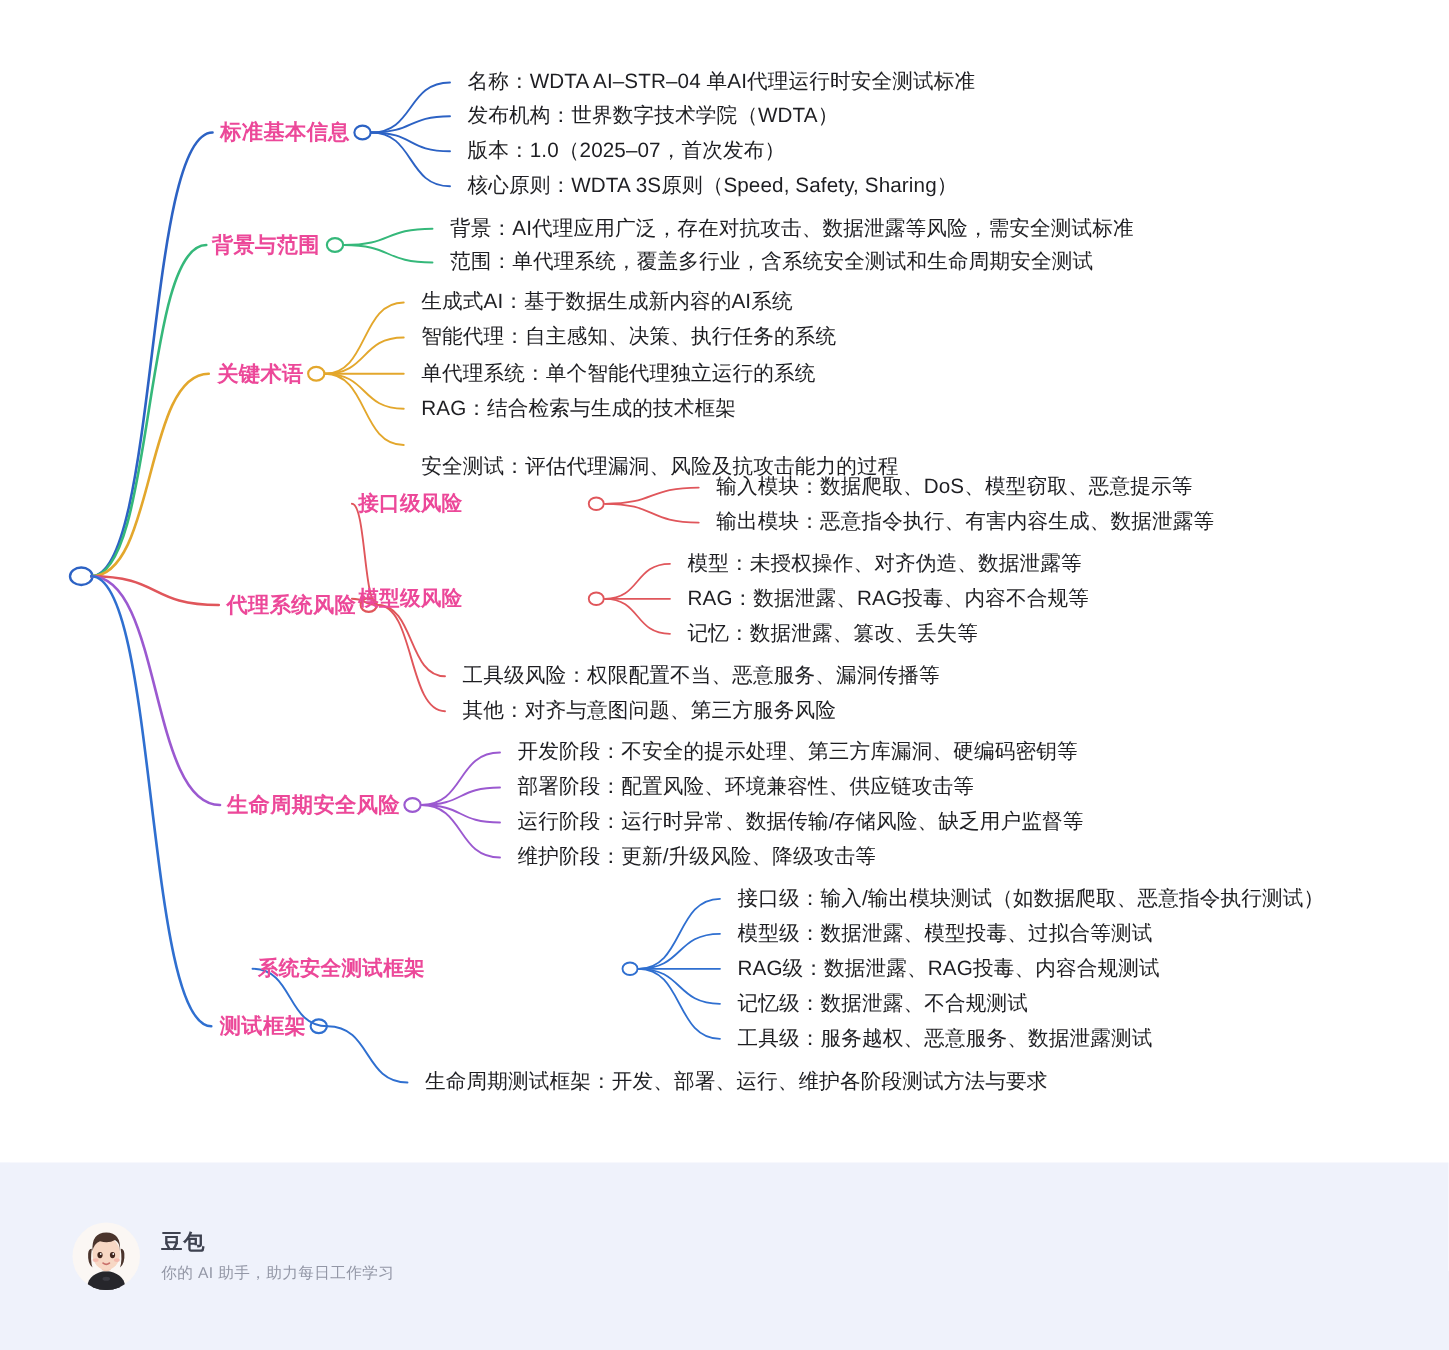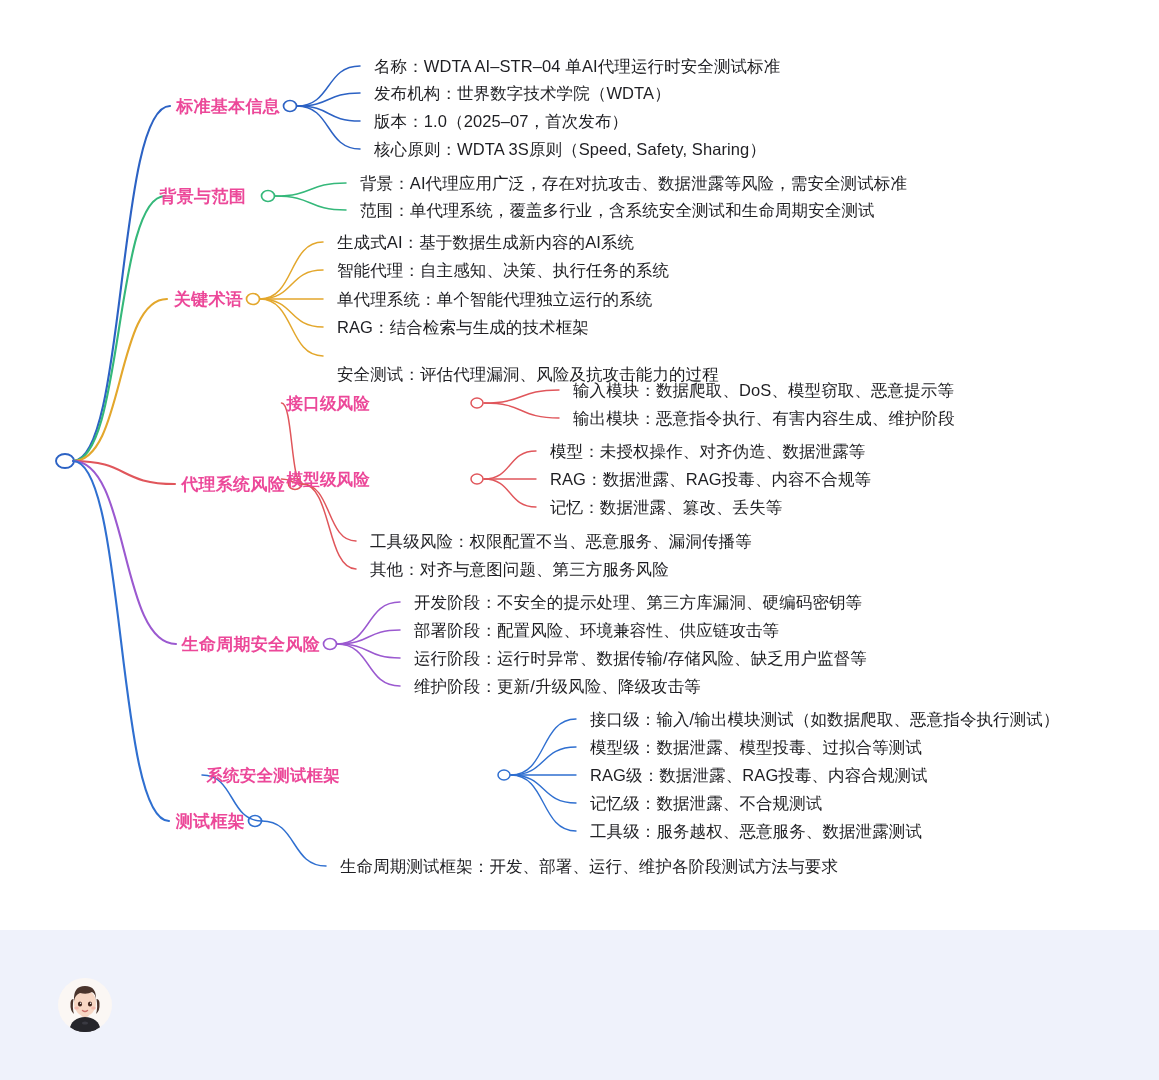--- a/index.html
+++ b/index.html
@@ -156,33 +156,33 @@
         <path d="M 511 775 C 546.75 775, 540.25 803, 576 803" stroke="#2f6fd0" stroke-width="1.4" fill="none" stroke-linecap="round"></path>
         <path d="M 511 775 C 546.75 775, 540.25 831, 576 831" stroke="#2f6fd0" stroke-width="1.4" fill="none" stroke-linecap="round"></path>
         <path d="M 262 821 C 297.2 821, 290.8 866, 326 866" stroke="#2f6fd0" stroke-width="1.5" fill="none" stroke-linecap="round"></path>
       </svg>
     <div id="labels">
         <div class="node node-root-lvl" style="left: 280px; top: 106px;">标准基本信息</div>
         <div class="node node-leaf" style="left: 374px; top: 66px;">名称：WDTA AI–STR–04 单AI代理运行时安全测试标准</div>
         <div class="node node-leaf" style="left: 374px; top: 93px;">发布机构：世界数字技术学院（WDTA）</div>
         <div class="node node-leaf" style="left: 374px; top: 121px;">版本：1.0（2025–07，首次发布）</div>
         <div class="node node-leaf" style="left: 374px; top: 149px;">核心原则：WDTA 3S原则（Speed, Safety, Sharing）</div>
-        <div class="node node-root-lvl" style="left: 246px; top: 196px;">背景与范围</div>
+        <div class="node node-root-lvl" style="left: 256px; top: 196px;">背景与范围</div>
         <div class="node node-leaf" style="left: 360px; top: 183px;">背景：AI代理应用广泛，存在对抗攻击、数据泄露等风险，需安全测试标准</div>
         <div class="node node-leaf" style="left: 360px; top: 210px;">范围：单代理系统，覆盖多行业，含系统安全测试和生命周期安全测试</div>
         <div class="node node-root-lvl" style="left: 243px; top: 299px;">关键术语</div>
         <div class="node node-leaf" style="left: 337px; top: 242px;">生成式AI：基于数据生成新内容的AI系统</div>
         <div class="node node-leaf" style="left: 337px; top: 270px;">智能代理：自主感知、决策、执行任务的系统</div>
         <div class="node node-leaf" style="left: 337px; top: 299px;">单代理系统：单个智能代理独立运行的系统</div>
         <div class="node node-leaf" style="left: 337px; top: 327px;">RAG：结合检索与生成的技术框架</div>
         <div class="node node-leaf" style="left: 337px; top: 356px; margin-top: 18px;">安全测试：评估代理漏洞、风险及抗攻击能力的过程</div>
         <div class="node node-root-lvl" style="left: 285px; top: 484px;">代理系统风险</div>
         <div class="node node-mid" style="left: 370px; top: 403px;">接口级风险</div>
         <div class="node node-leaf" style="left: 573px; top: 390px;">输入模块：数据爬取、DoS、模型窃取、恶意提示等</div>
-        <div class="node node-leaf" style="left: 573px; top: 418px;">输出模块：恶意指令执行、有害内容生成、维护阶段</div>
+        <div class="node node-leaf" style="left: 573px; top: 418px;">输出模块：恶意指令执行、有害内容生成、数据泄露等</div>
         <div class="node node-mid" style="left: 370px; top: 479px;">模型级风险</div>
         <div class="node node-leaf" style="left: 550px; top: 451px;">模型：未授权操作、对齐伪造、数据泄露等</div>
         <div class="node node-leaf" style="left: 550px; top: 479px;">RAG：数据泄露、RAG投毒、内容不合规等</div>
         <div class="node node-leaf" style="left: 550px; top: 507px;">记忆：数据泄露、篡改、丢失等</div>
         <div class="node node-leaf" style="left: 370px; top: 541px;">工具级风险：权限配置不当、恶意服务、漏洞传播等</div>
         <div class="node node-leaf" style="left: 370px; top: 569px;">其他：对齐与意图问题、第三方服务风险</div>
         <div class="node node-root-lvl" style="left: 320px; top: 644px;">生命周期安全风险</div>
         <div class="node node-leaf" style="left: 414px; top: 602px;">开发阶段：不安全的提示处理、第三方库漏洞、硬编码密钥等</div>
         <div class="node node-leaf" style="left: 414px; top: 630px;">部署阶段：配置风险、环境兼容性、供应链攻击等</div>
         <div class="node node-leaf" style="left: 414px; top: 658px;">运行阶段：运行时异常、数据传输/存储风险、缺乏用户监督等</div>
@@ -211,15 +211,19 @@
         <ellipse cx="19" cy="24" rx="2.1" ry="2.5" fill="#40251d"></ellipse>
         <ellipse cx="29" cy="24" rx="2.1" ry="2.5" fill="#40251d"></ellipse>
         <ellipse cx="19.6" cy="23.2" rx="0.7" ry="0.8" fill="#ffffff"></ellipse>
         <ellipse cx="29.6" cy="23.2" rx="0.7" ry="0.8" fill="#ffffff"></ellipse>
         <ellipse cx="15.5" cy="28" rx="2.4" ry="1.5" fill="#f3b0a6" opacity="0.75"></ellipse>
         <ellipse cx="32.5" cy="28" rx="2.4" ry="1.5" fill="#f3b0a6" opacity="0.75"></ellipse>
         <path d="M21.5 30.5 q2.5 2 5 0" stroke="#c9706a" stroke-width="1.4" fill="none" stroke-linecap="round"></path>
         <ellipse cx="24" cy="43" rx="3" ry="1.6" fill="#3a3a42"></ellipse>
       </svg>
     </div>
+    <div id="brand-text">
+      <div id="brand-name">豆包</div>
+      <div id="brand-tagline">你的 AI 助手，助力每日工作学习</div>
+    </div>
   </div>
 
 </div>
 
 </body></html>

